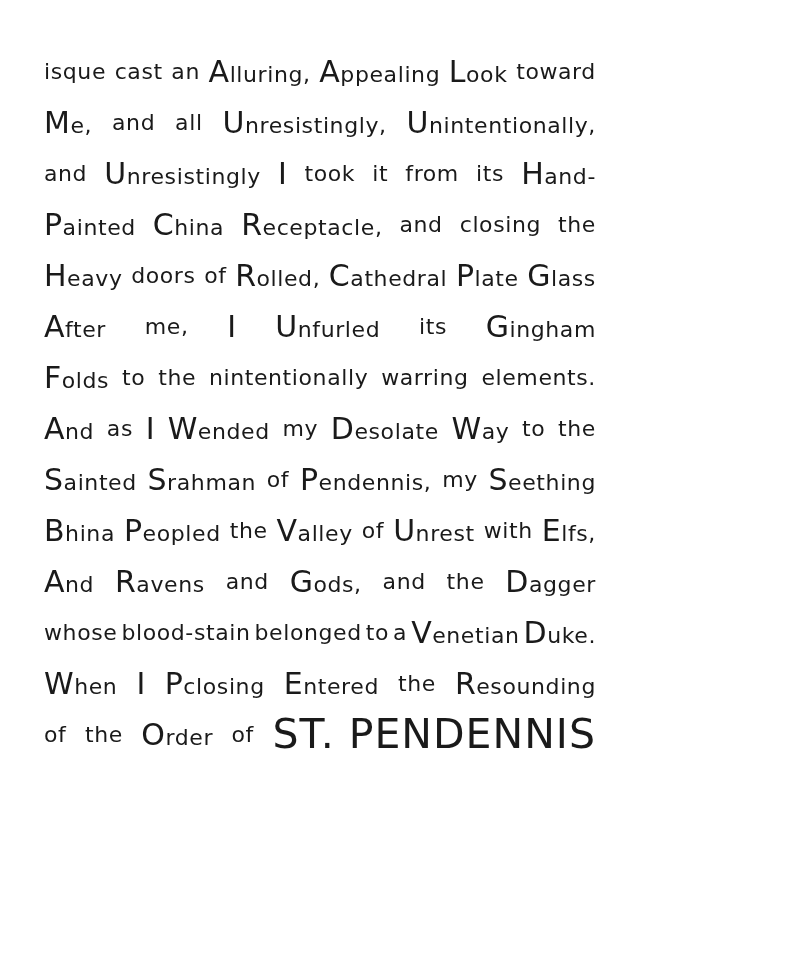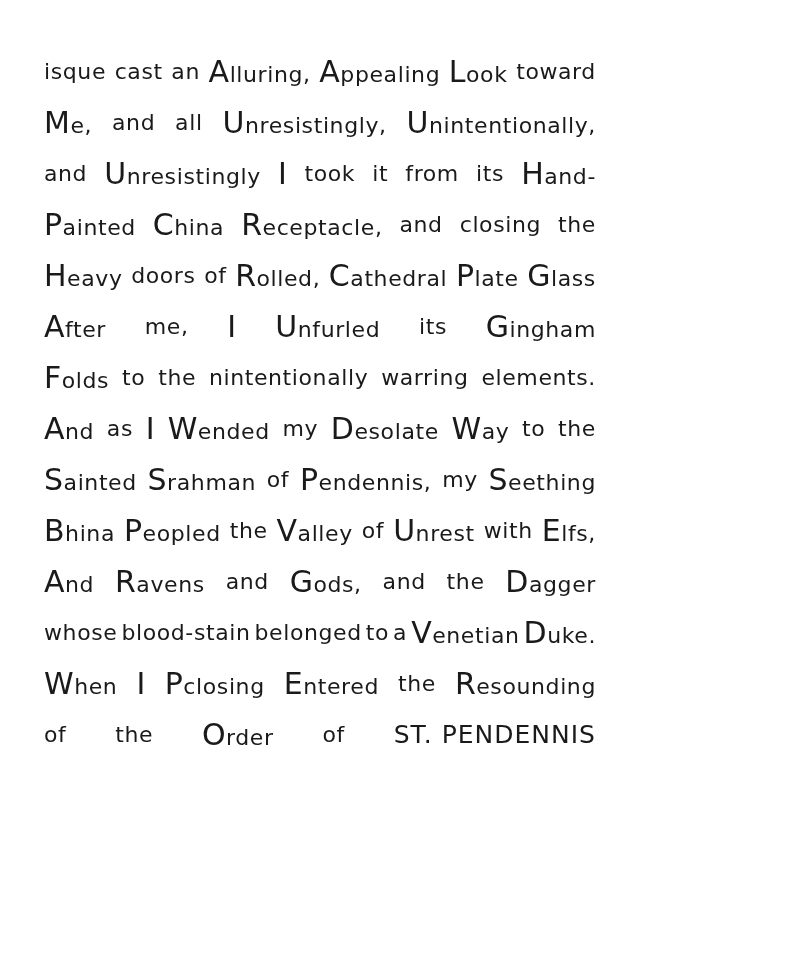--- a/index.html
+++ b/index.html
@@ -39,21 +39,21 @@
   .cap {
     font-size: 30px;
     line-height: 1;
   }
   .sm {
     font-size: 22px;
     line-height: 1;
     letter-spacing: 0.6px;
   }
   .big {
-    font-size: 25px;
+    font-size: 41px;
     line-height: 1;
     letter-spacing: 1px;
   }
   .line-row {
     height: 51px;
     display: flex;
     align-items: center;
   }
   .justify {
     justify-content: space-between;

